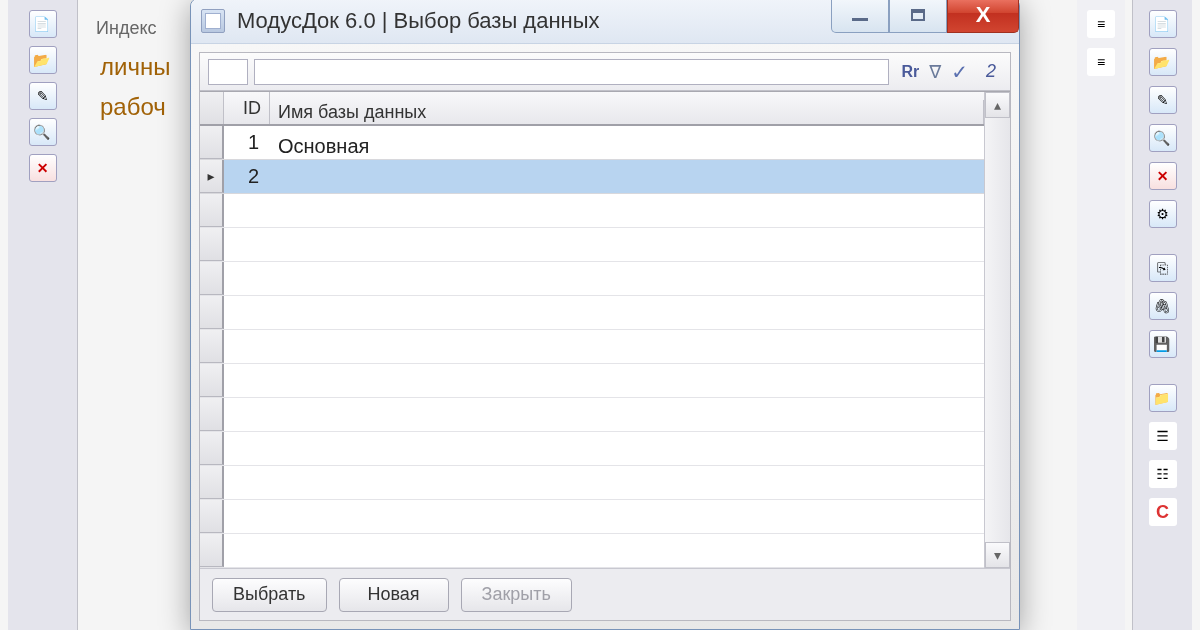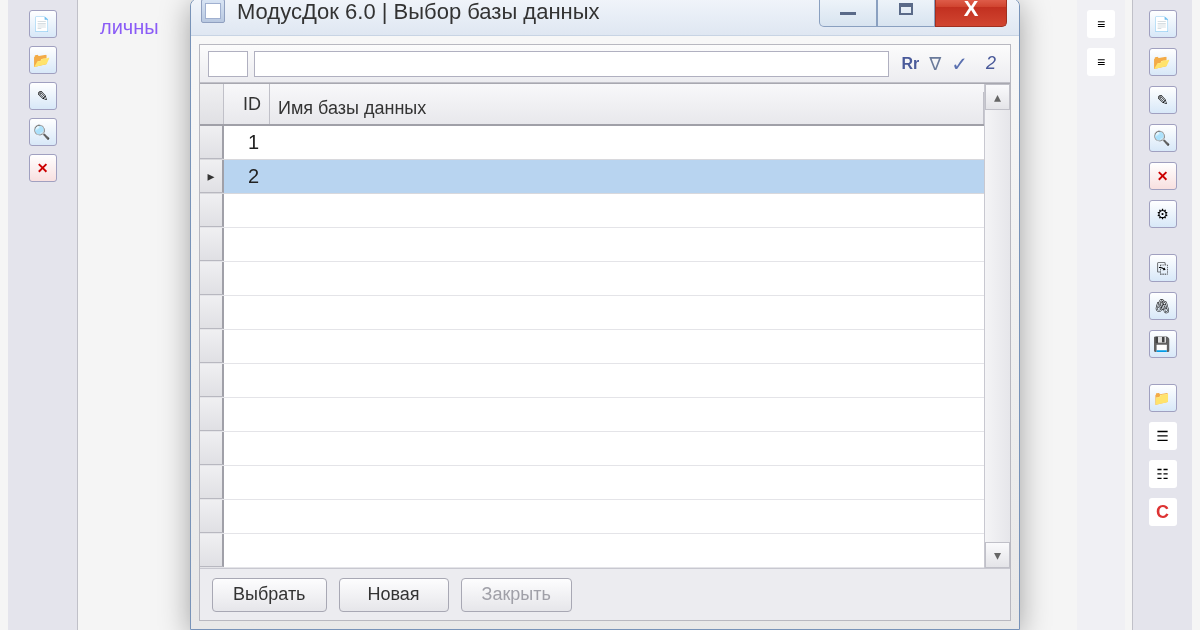--- a/index.html
+++ b/index.html
@@ -65,22 +65,22 @@
       font-size: 18px;
       color: #333;
     }
     .bg-tree-header {
       color: #666;
       padding: 8px;
       font-size: 18px;
     }
     .bg-tree-item {
       padding: 6px 4px 6px 12px;
-      color: #8b5cf6;
-      font-size: 20px;
+      color: #a16207;
+      font-size: 24px;
     }
     .bg-icon {
       width: 28px;
       height: 28px;
       border: 1px solid #a0a0c0;
       border-radius: 3px;
       background: linear-gradient(#fff,#e0e8f0);
       display: flex;
       align-items: center;
       justify-content: center;
@@ -103,21 +103,22 @@
       border-radius: 8px 8px 0 0;
       box-shadow: 0 6px 30px rgba(0,0,0,0.35);
       display: flex;
       flex-direction: column;
     }
     .titlebar {
       height: 50px;
       background: linear-gradient(#f0f4fa, #dfe7f2);
       border-radius: 8px 8px 0 0;
       display: flex;
-      padding: 0 12px 0 10px;
+      align-items: center;
+      padding: 0 0 0 10px;
       border-bottom: 1px solid #c8d4e4;
     }
     .titlebar-icon {
       width: 24px; height: 24px;
       background: linear-gradient(#d8e4f4,#b8c8e0);
       border: 1px solid #90a0c0;
       border-radius: 2px;
       margin-right: 12px;
       position: relative;
     }
@@ -239,21 +240,21 @@
       border-top: 1px solid #a8a8b0;
     }
     .grid {
       flex: 1;
       display: flex;
       flex-direction: column;
       overflow: hidden;
     }
     .grid-header {
       display: flex;
-      height: 42px;
+      height: 34px;
       background: linear-gradient(#f8f8fa,#e8e8ec);
       border-bottom: 2px solid #a0a0a8;
     }
     .grid-header .cell {
       border-right: 1px solid #c0c0c8;
       padding: 6px 8px;
       font-size: 18px;
       color: #333;
       display: flex;
       align-items: center;
@@ -362,21 +363,23 @@
 
 <div class="bg-window">
   <div class="bg-toolbar-left">
     <div class="bg-icon doc">📄</div>
     <div class="bg-icon doc">📂</div>
     <div class="bg-icon doc">✎</div>
     <div class="bg-icon doc">🔍</div>
     <div class="bg-icon del">✕</div>
   </div>
   <div class="bg-tree">
+    <div class="bg-tree-header">Индекс</div>
     <div class="bg-tree-item">личны</div>
+    <div class="bg-tree-item">рабоч</div>
   </div>
   <div class="bg-toolbar-right2">
     <div class="bg-icon lines">≡</div>
     <div class="bg-icon lines">≡</div>
   </div>
   <div class="bg-toolbar-right">
     <div class="bg-icon doc">📄</div>
     <div class="bg-icon doc">📂</div>
     <div class="bg-icon doc">✎</div>
     <div class="bg-icon doc">🔍</div>
@@ -427,20 +430,21 @@
         <div class="grid-header">
           <div class="cell col-marker"></div>
           <div class="cell col-id">ID</div>
           <div class="cell col-name">Имя базы данных</div>
         </div>
         <div class="grid-body" id="grid-body">
 
         <div class="grid-row">
               <div class="cell col-marker"></div>
               <div class="cell col-id">1</div>
+              <div class="cell col-name">Основная</div>
             </div>
             <div class="grid-row selected">
               <div class="cell col-marker"></div>
               <div class="cell col-id">2</div>
             </div>
             <div class="empty-row">
               <div class="col-marker"></div>
             </div>
             <div class="empty-row">
               <div class="col-marker"></div>

